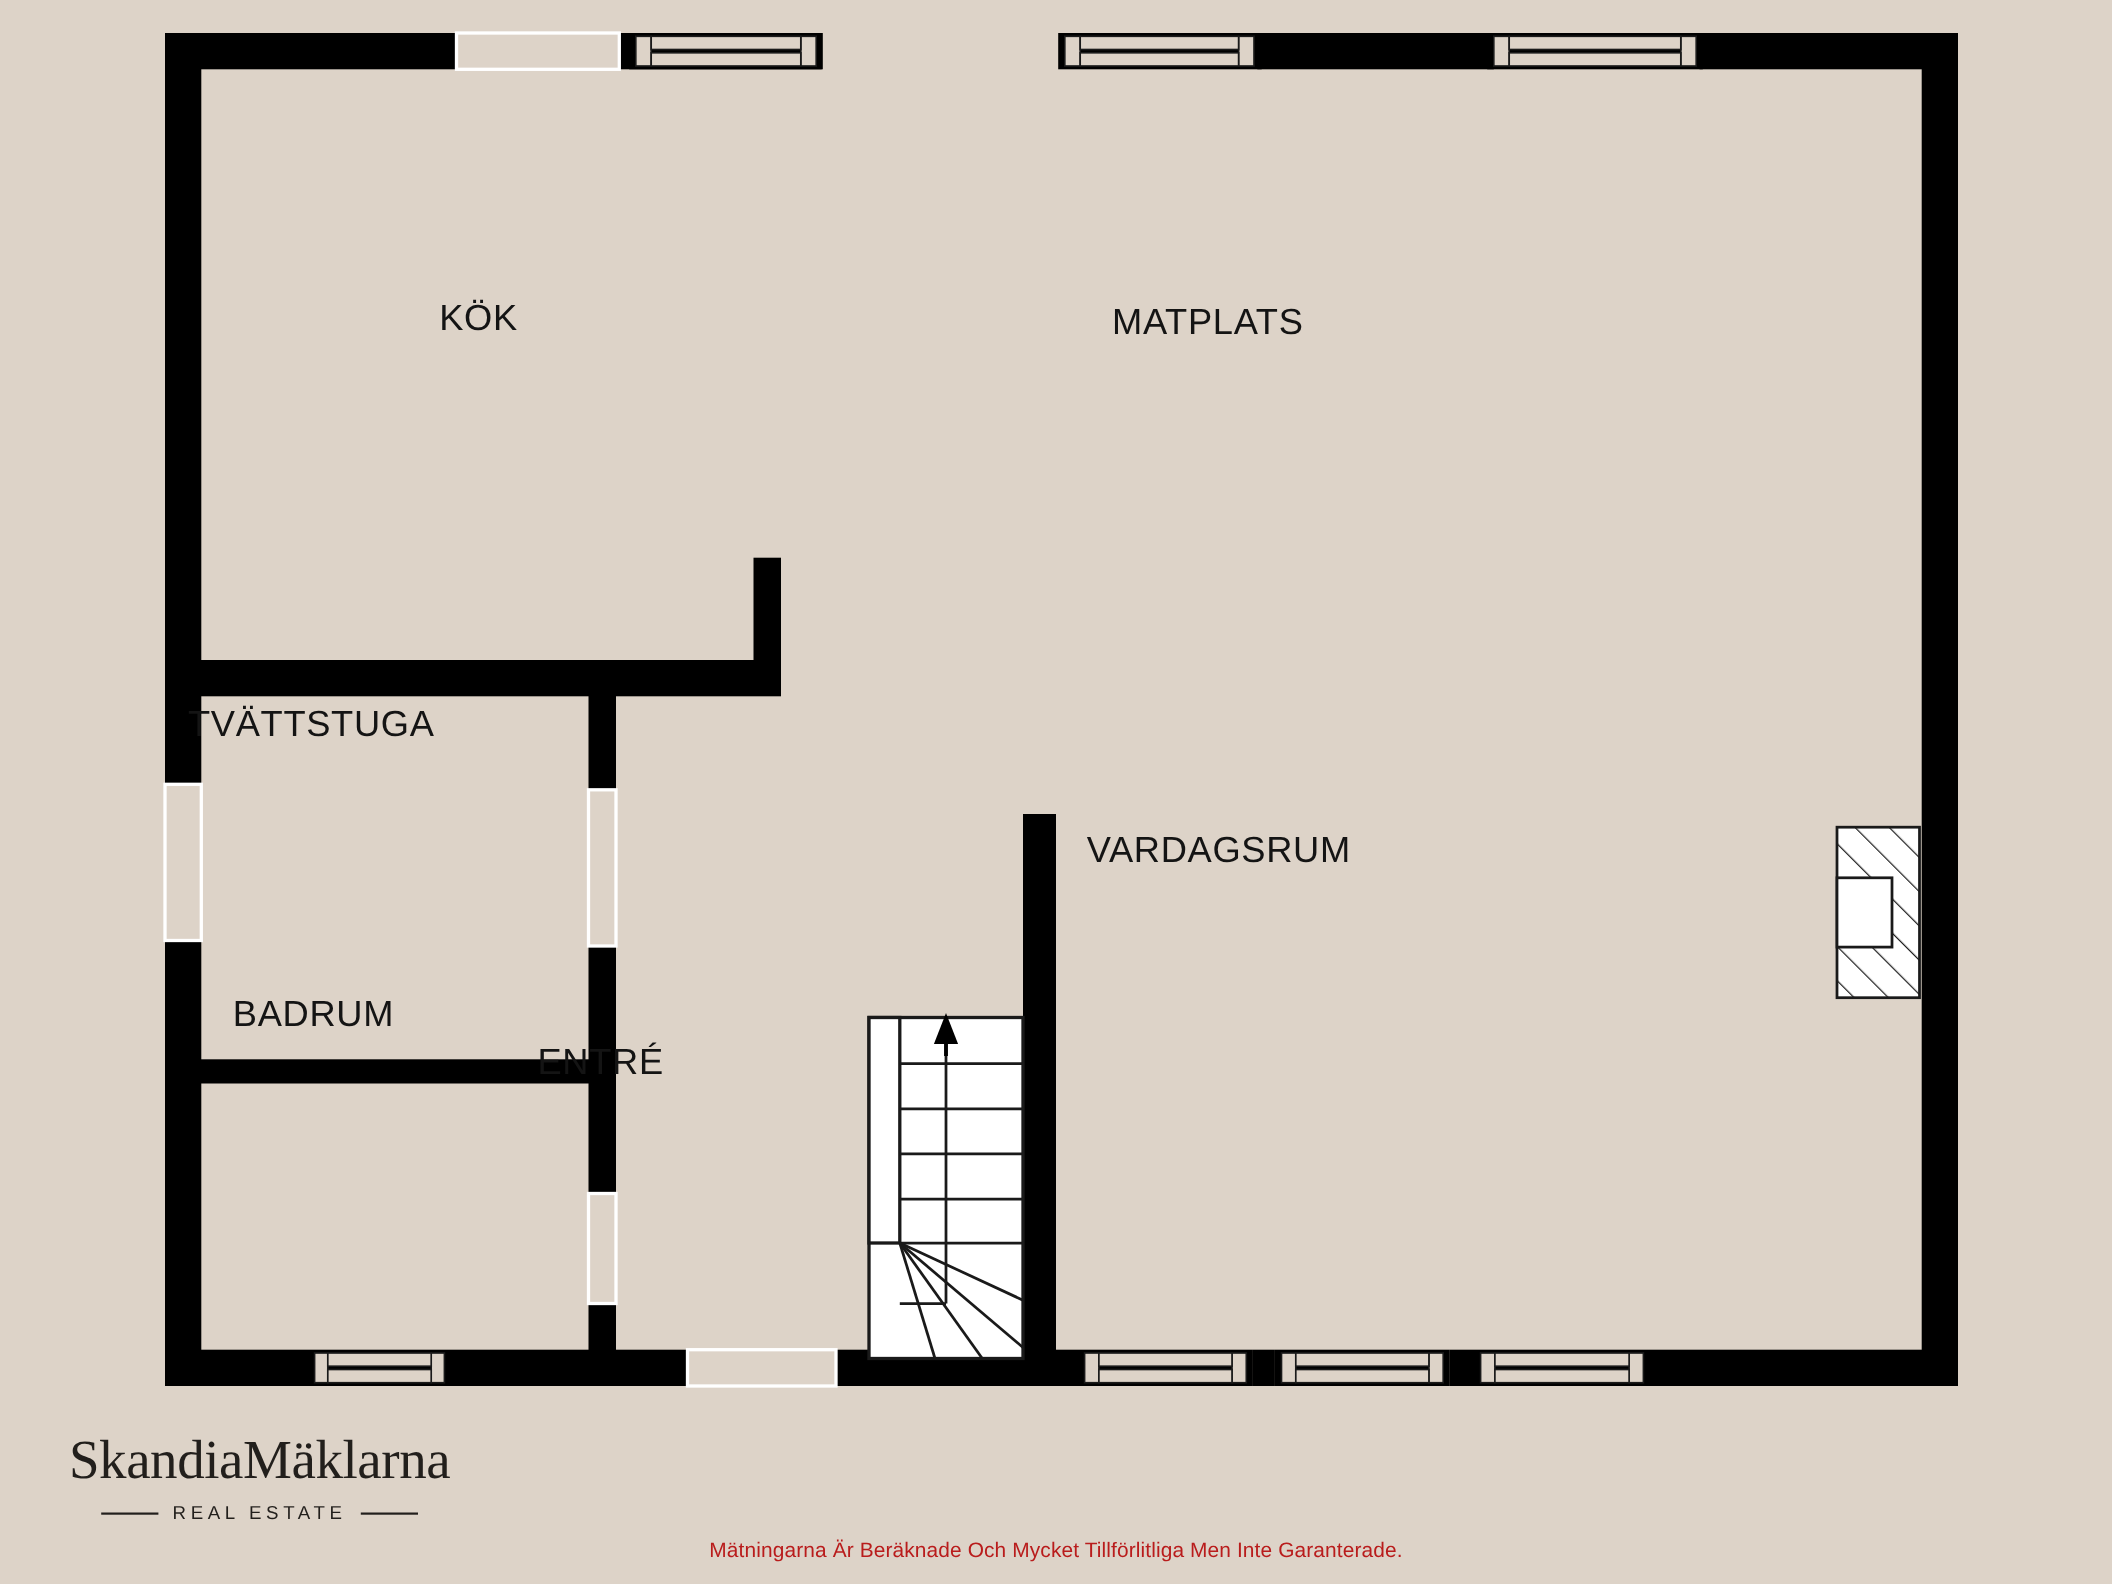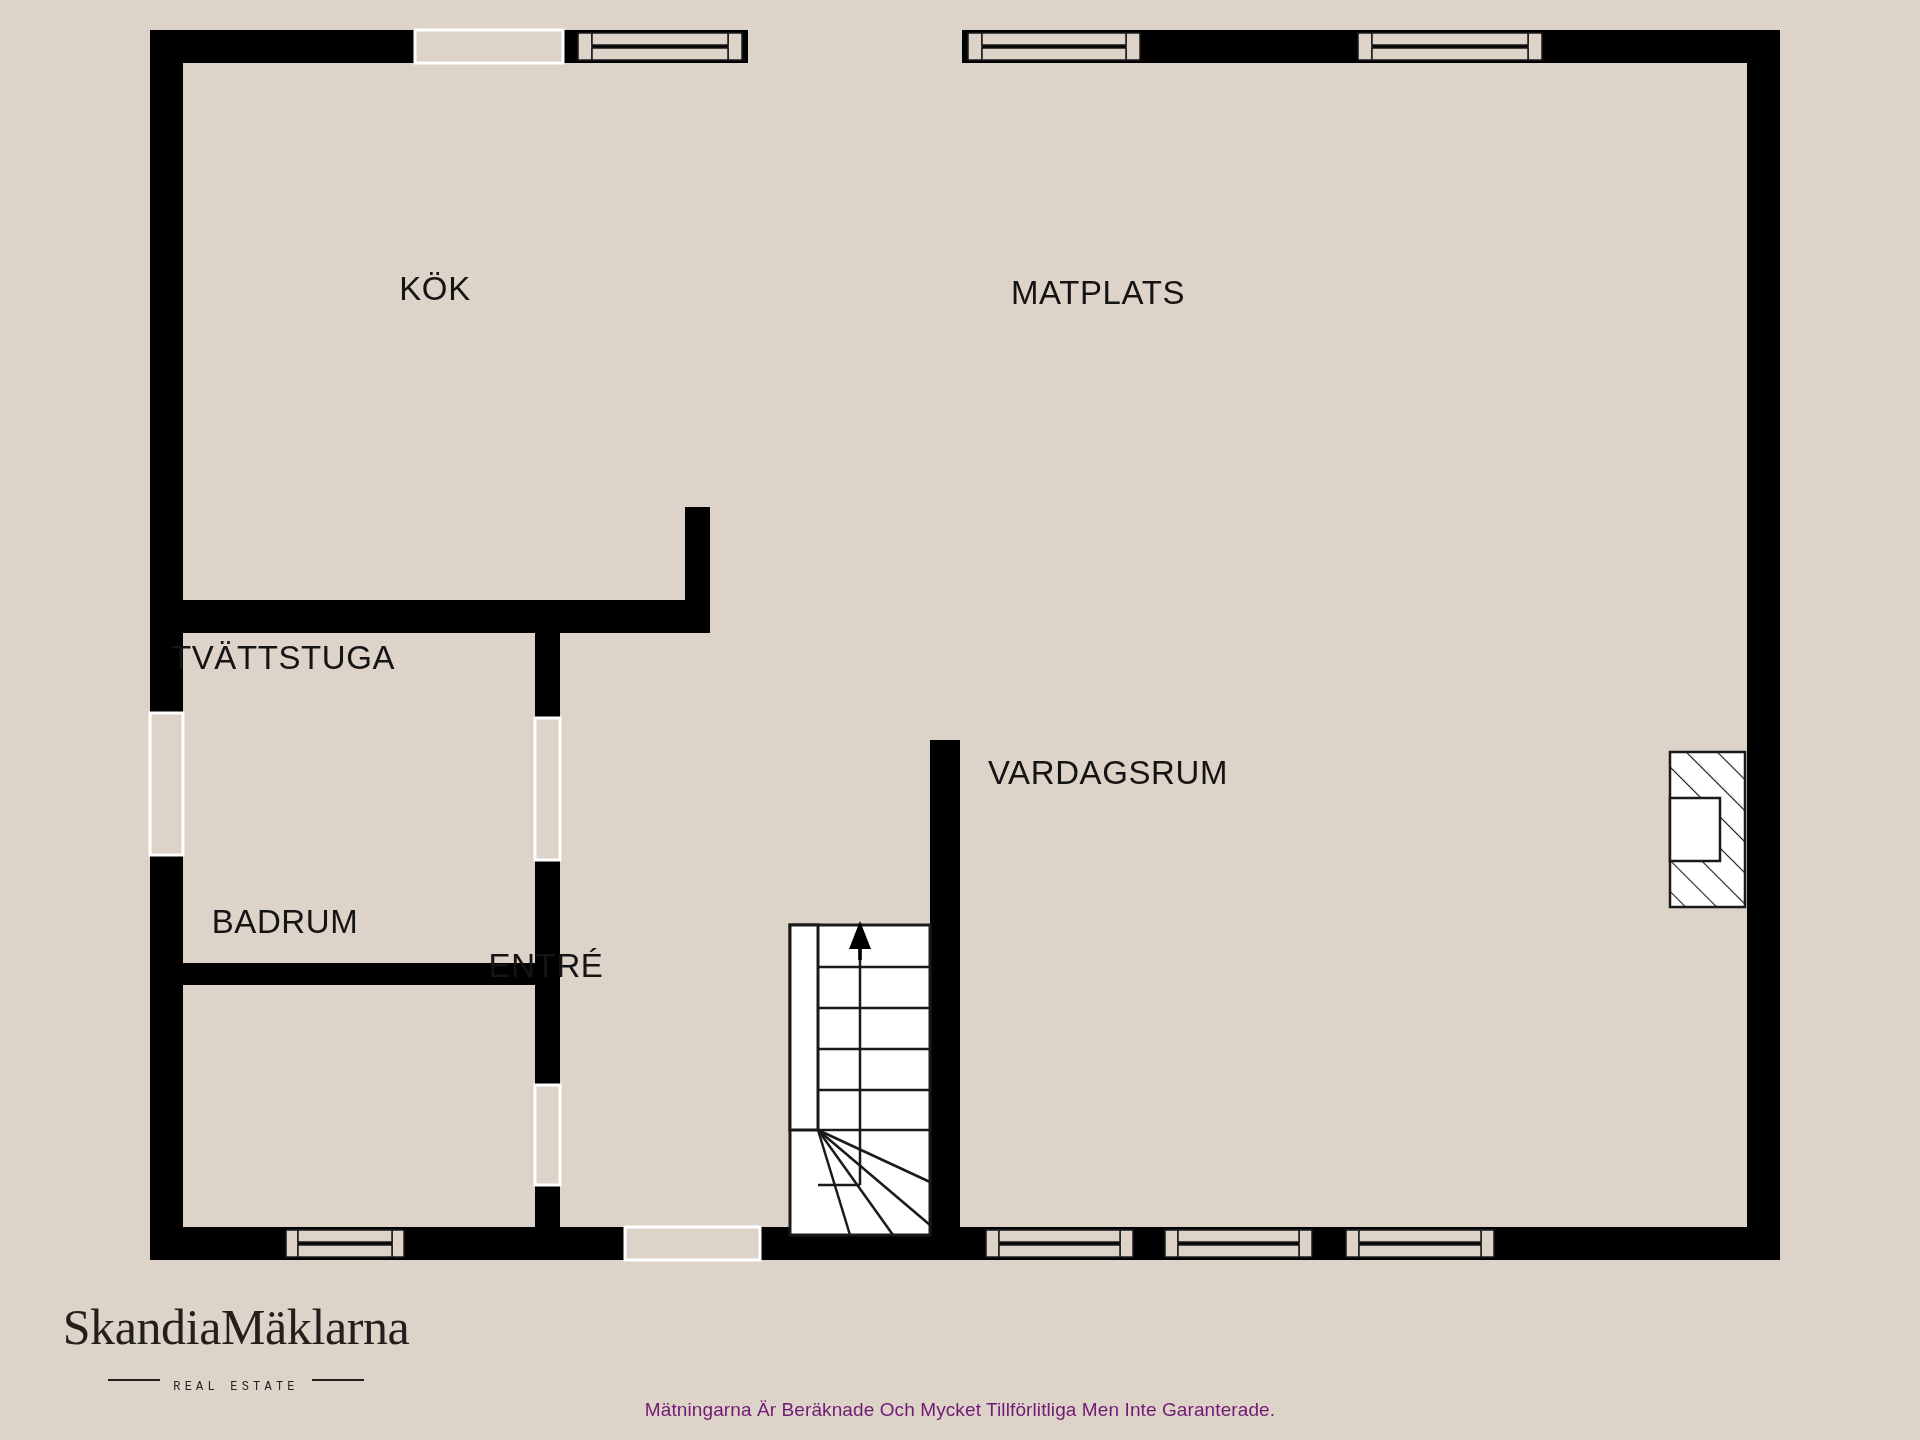--- a/index.html
+++ b/index.html
@@ -71,37 +71,36 @@
     gap: 13px;
     margin-top: 14px;
   }
   .brand-rule {
     height: 2px;
     background: #221f1c;
     width: 52px;
     flex: none;
   }
   #brand-tagline {
-    font-family: Liberation Mono, monospace;
-    font-size: 12px;
+    font-family: Liberation Sans, sans-serif;
+    font-size: 17px;
     letter-spacing: 4.2px;
     color: #221f1c;
     white-space: nowrap;
-    margin-top: 14px;
   }
 
   #disclaimer {
     position: absolute;
     left: 0;
     top: 105px;
     width: 1920px;
     text-align: center;
     font-family: "Liberation Sans", sans-serif;
     font-size: 19px;
-    color: #701a75;
+    color: #b91c1c;
     letter-spacing: 0.1px;
   }
 </style>
 </head>
 <body>
 
 <div id="plan-root">
 
   <svg id="floorplan" viewBox="0 0 1920 1440">
 

